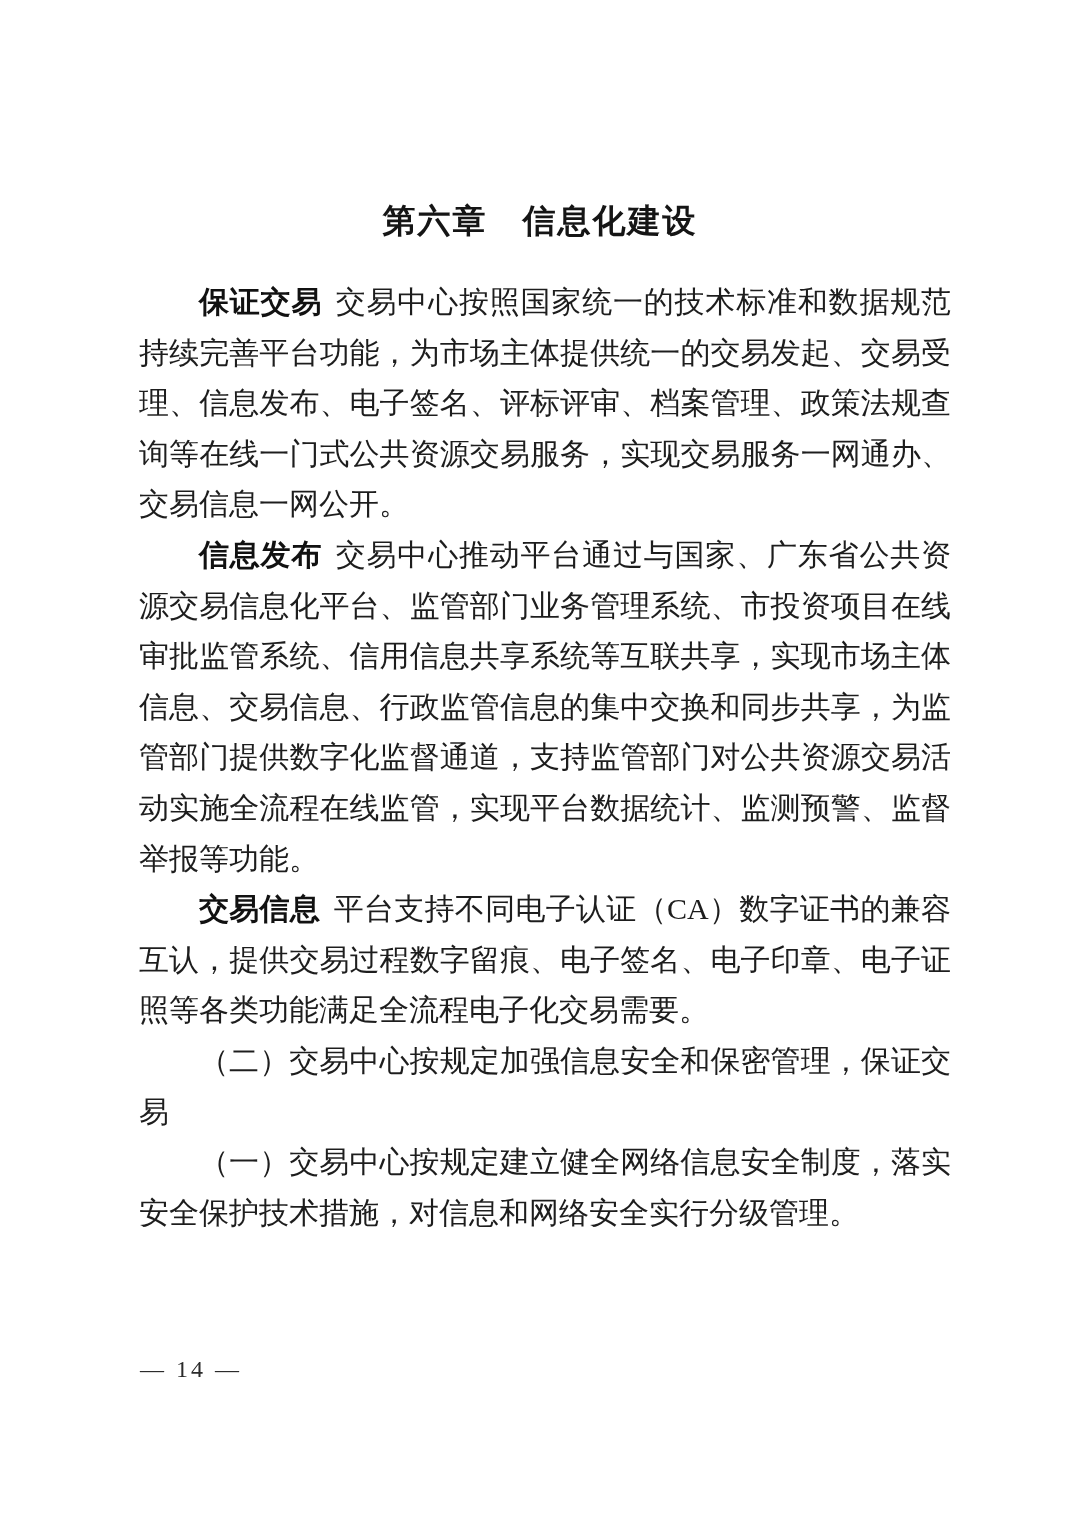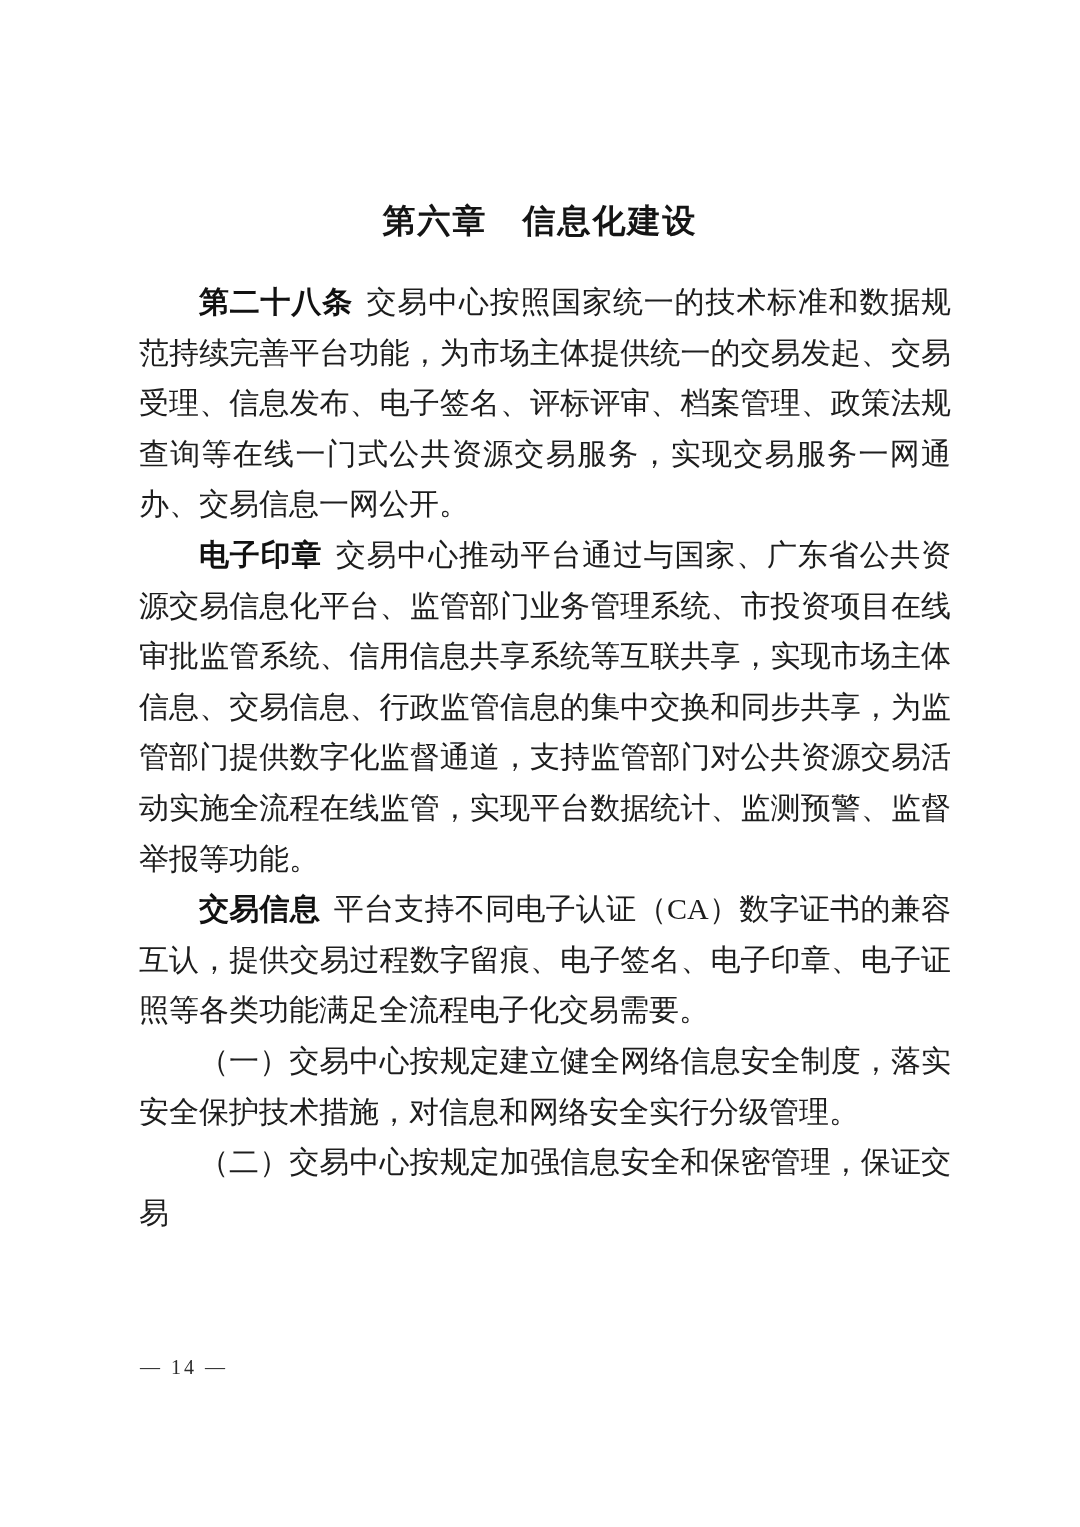--- a/index.html
+++ b/index.html
@@ -52,35 +52,35 @@
     font-family: "Liberation Sans", "DejaVu Sans", sans-serif;
     font-weight: 700;
     color: #111111;
     margin-right: 0.45em;
   }
   .page-footer {
     position: absolute;
     left: 140px;
     top: 1356px;
     font-family: "Liberation Serif", "DejaVu Serif", serif;
-    font-size: 20px;
+    font-size: 24px;
     letter-spacing: 3px;
     color: #2b2b2b;
   }
 </style>
 </head>
 <body>
 
 <div class="page">
   <h1 class="chapter-title">第六章　信息化建设</h1>
 
   <main class="body-text" id="body-text">
-      <p class="para"><b class="lead">第二十八条</b><span>交易中心按照国家统一的技术标准和数据规范持续完善平台功能，为市场主体提供统一的交易发起、交易受理、信息发布、电子签名、评标评审、档案管理、政策法规查询等在线一门式公共资源交易服务，实现交易服务一网通办、交易信息一网公开。</span></p>
-      <p class="para"><b class="lead">电子印章</b><span>交易中心推动平台通过与国家、广东省公共资源交易信息化平台、监管部门业务管理系统、市投资项目在线审批监管系统、信用信息共享系统等互联共享，实现市场主体信息、交易信息、行政监管信息的集中交换和同步共享，为监管部门提供数字化监督通道，支持监管部门对公共资源交易活动实施全流程在线监管，实现平台数据统计、监测预警、监督举报等功能。</span></p>
+      <p class="para"><b class="lead">保证交易</b><span>交易中心按照国家统一的技术标准和数据规范持续完善平台功能，为市场主体提供统一的交易发起、交易受理、信息发布、电子签名、评标评审、档案管理、政策法规查询等在线一门式公共资源交易服务，实现交易服务一网通办、交易信息一网公开。</span></p>
+      <p class="para"><b class="lead">信息发布</b><span>交易中心推动平台通过与国家、广东省公共资源交易信息化平台、监管部门业务管理系统、市投资项目在线审批监管系统、信用信息共享系统等互联共享，实现市场主体信息、交易信息、行政监管信息的集中交换和同步共享，为监管部门提供数字化监督通道，支持监管部门对公共资源交易活动实施全流程在线监管，实现平台数据统计、监测预警、监督举报等功能。</span></p>
       <p class="para"><b class="lead">交易信息</b><span>平台支持不同电子认证（CA）数字证书的兼容互认，提供交易过程数字留痕、电子签名、电子印章、电子证照等各类功能满足全流程电子化交易需要。</span></p>
+      <p class="para"><span>（二）交易中心按规定加强信息安全和保密管理，保证交易</span></p>
       <p class="para"><span>（一）交易中心按规定建立健全网络信息安全制度，落实安全保护技术措施，对信息和网络安全实行分级管理。</span></p>
-      <p class="para"><span>（二）交易中心按规定加强信息安全和保密管理，保证交易</span></p>
     </main>
 
   <footer class="page-footer">
     <span>— 14 —</span>
   </footer>
 </div>
 
 </body></html>

